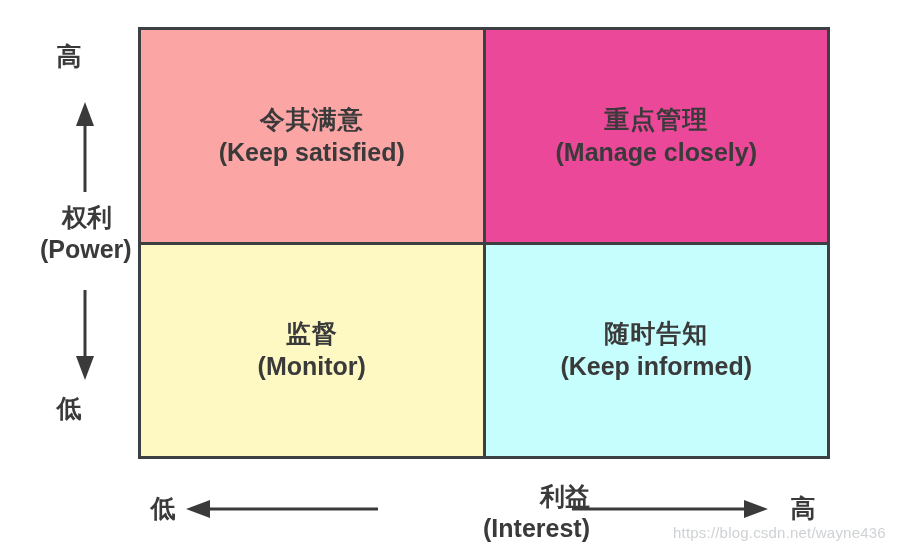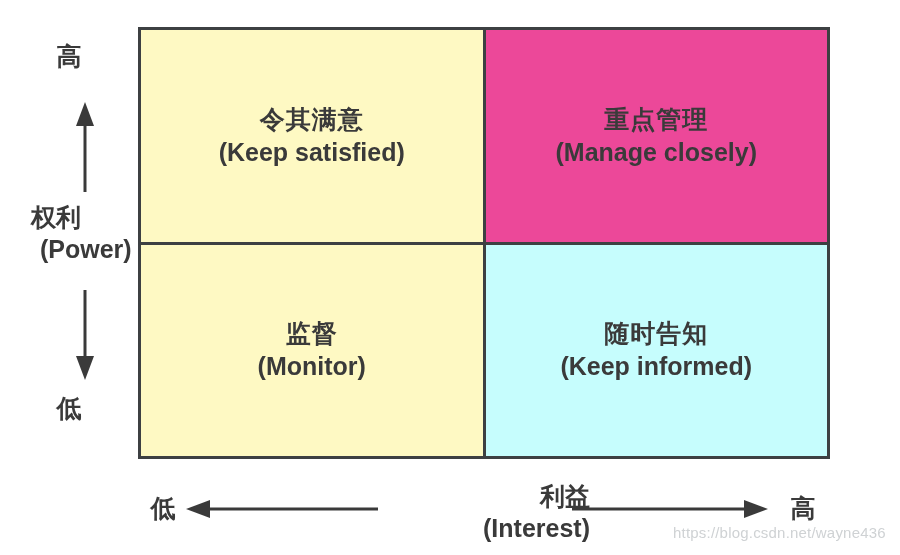--- a/index.html
+++ b/index.html
@@ -67,20 +67,21 @@
     left: 0; top: 40px; width: 138px;
     font-size: 25px; font-weight: bold;
   }
   #y-low {
     left: 0; top: 392px; width: 138px;
     font-size: 25px; font-weight: bold;
   }
   #y-title {
     left: 0; top: 201px; width: 112px;
     line-height: 1.28;
+    text-align: right;
   }
   #y-title .axis-zh, #y-title .axis-en { display: block; }
 
   
   #x-low {
     left: 140px; top: 492px; width: 46px;
     font-size: 25px; font-weight: bold;
   }
   #x-high {
     left: 780px; top: 492px; width: 46px;
@@ -132,21 +133,21 @@
     <line x1="27" y1="0" x2="27" y2="76" stroke="#3a3a3a" stroke-width="3"></line>
     <polygon points="27,90 18,66 36,66" fill="#3a3a3a"></polygon>
   </svg>
 
   <div class="axis-label" id="y-low">低</div>
 
 </div>
 
 <div id="matrix">
 
-  <div class="quadrant" style="background:#fef9c3">
+  <div class="quadrant" style="background:#fca5a5">
     <div class="q-zh">令其满意</div>
     <div class="q-en">(Keep satisfied)</div>
   </div>
 
   <div class="quadrant" style="background:#ec4899">
     <div class="q-zh">重点管理</div>
     <div class="q-en">(Manage closely)</div>
   </div>
 
   <div class="quadrant" style="background:#fef9c3">

